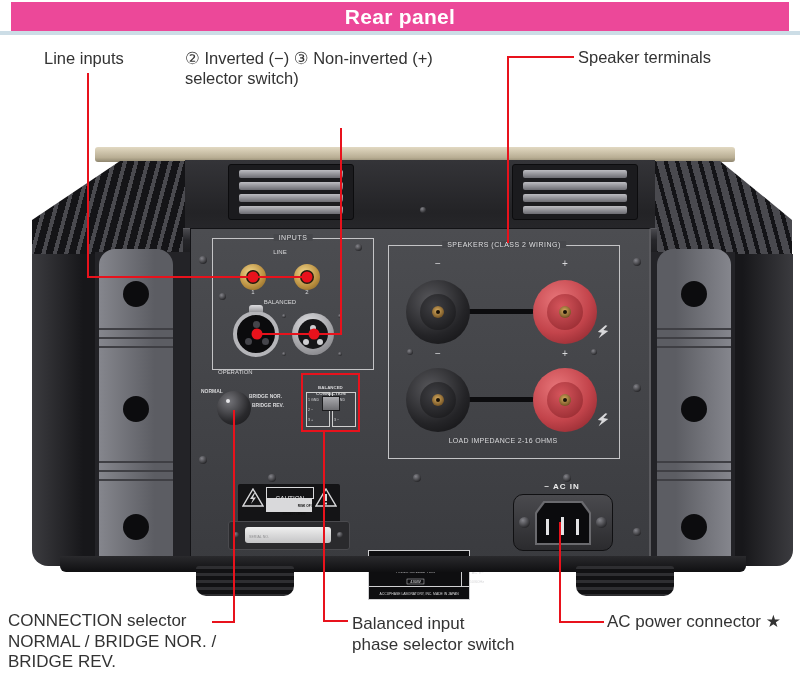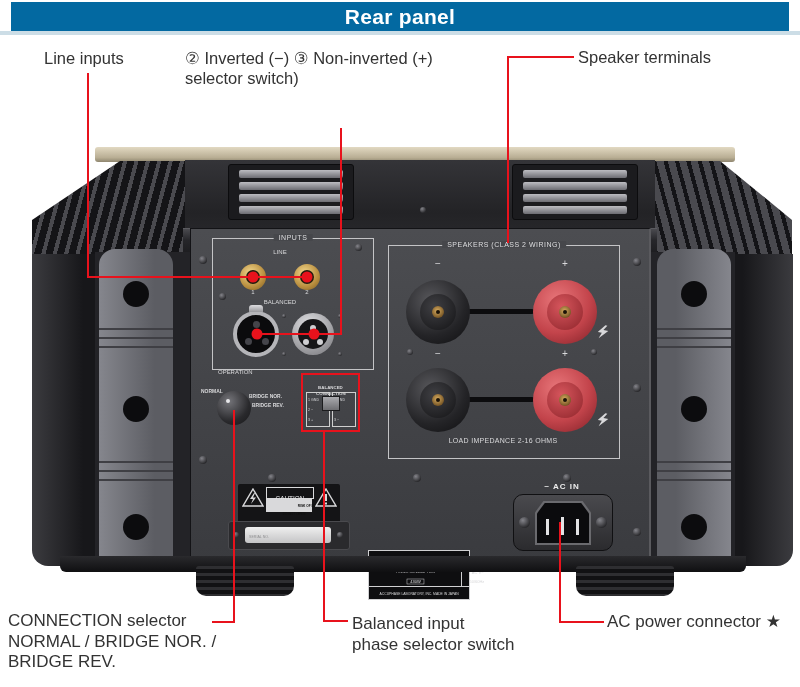--- a/index.html
+++ b/index.html
@@ -25,21 +25,21 @@
   .gold-hole::after{content:"";position:absolute;left:50%;top:50%;width:4px;height:4px;margin:-2px 0 0 -2px;
             border-radius:50%;background:#1a1208;}
   .pinbox{border:1px solid #cfcfcf;display:flex;flex-direction:column;align-items:flex-start;
           justify-content:space-around;padding:1px 0 1px 1px;}
 </style>
 </head>
 <body>
 
 <div class="stage">
 
-  <div class="abs" style="left:11px;top:2px;width:778px;height:29px;background:#0369a1;
+  <div class="abs" style="left:11px;top:2px;width:778px;height:29px;background:#ec4899;
               display:flex;align-items:center;justify-content:center;">
     <span style="color:#fff;font-weight:bold;font-size:21px;letter-spacing:.3px;">Rear panel</span>
   </div>
   <div class="abs" style="left:0;top:31px;width:800px;height:4px;background:#ccdde6;"></div>
 
   <div class="abs lbl" style="left:44px;top:49px;">
     <span>Line inputs</span>
   </div>
   <div class="abs lbl" style="left:185px;top:49px;width:330px;">
     <div>② Inverted (−)  ③ Non-inverted (+)</div>

